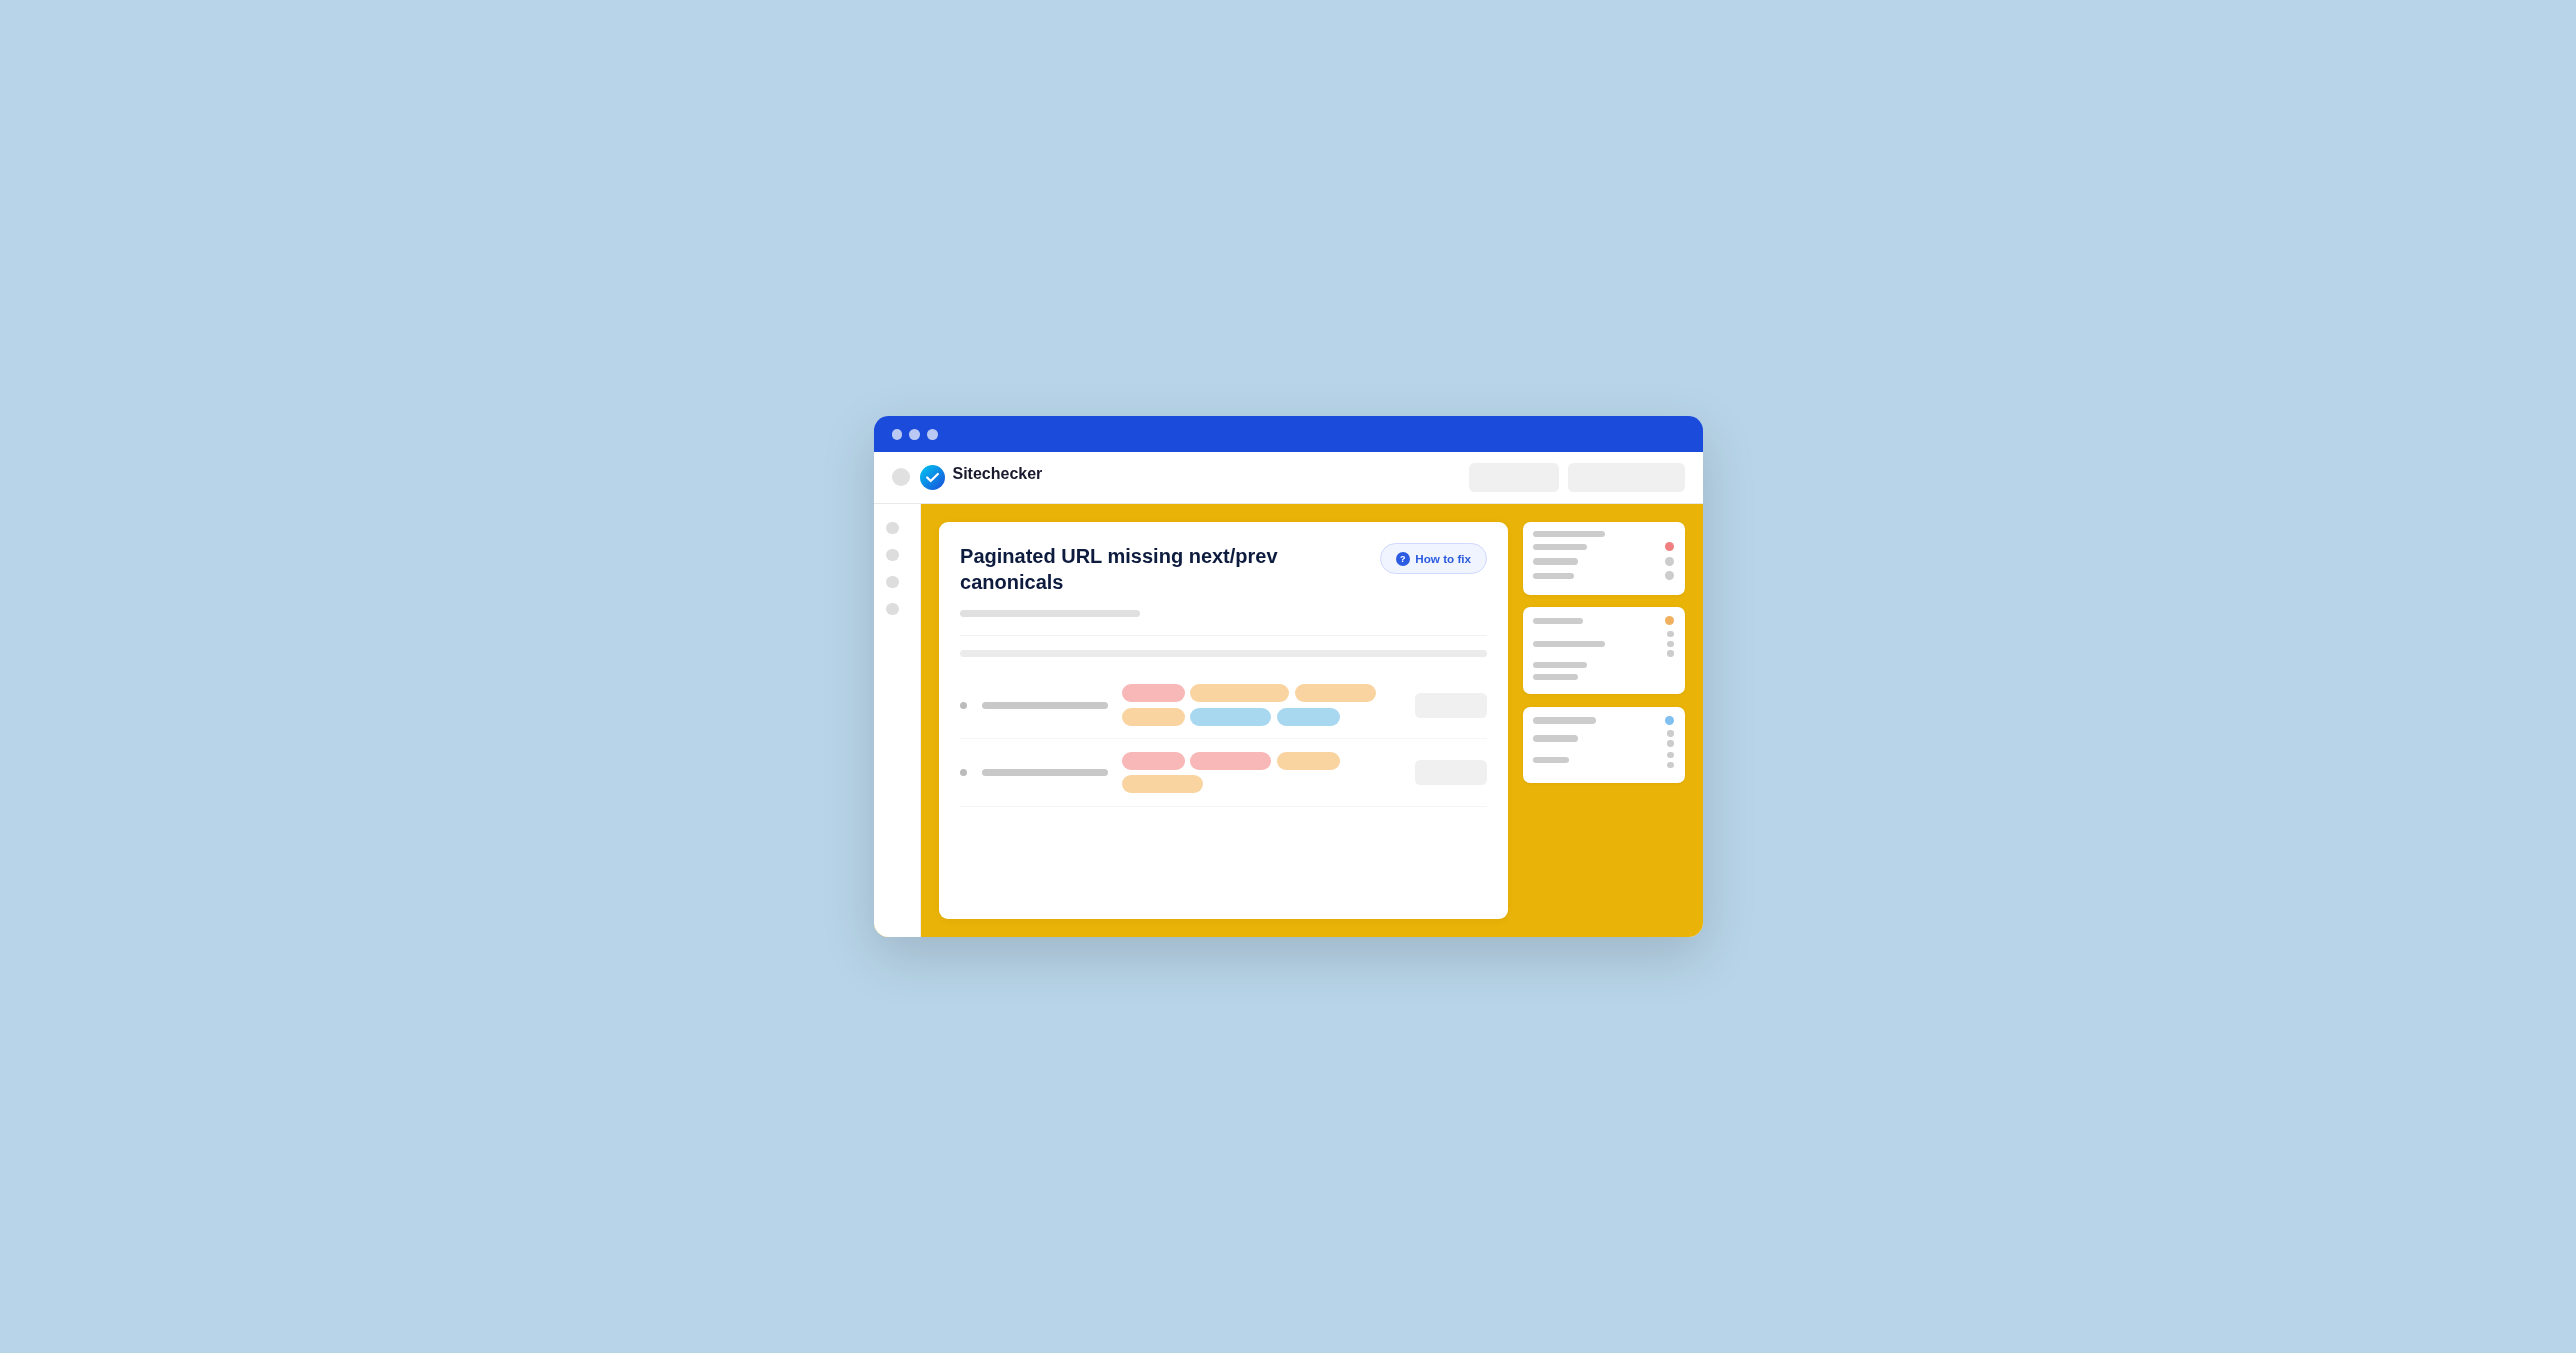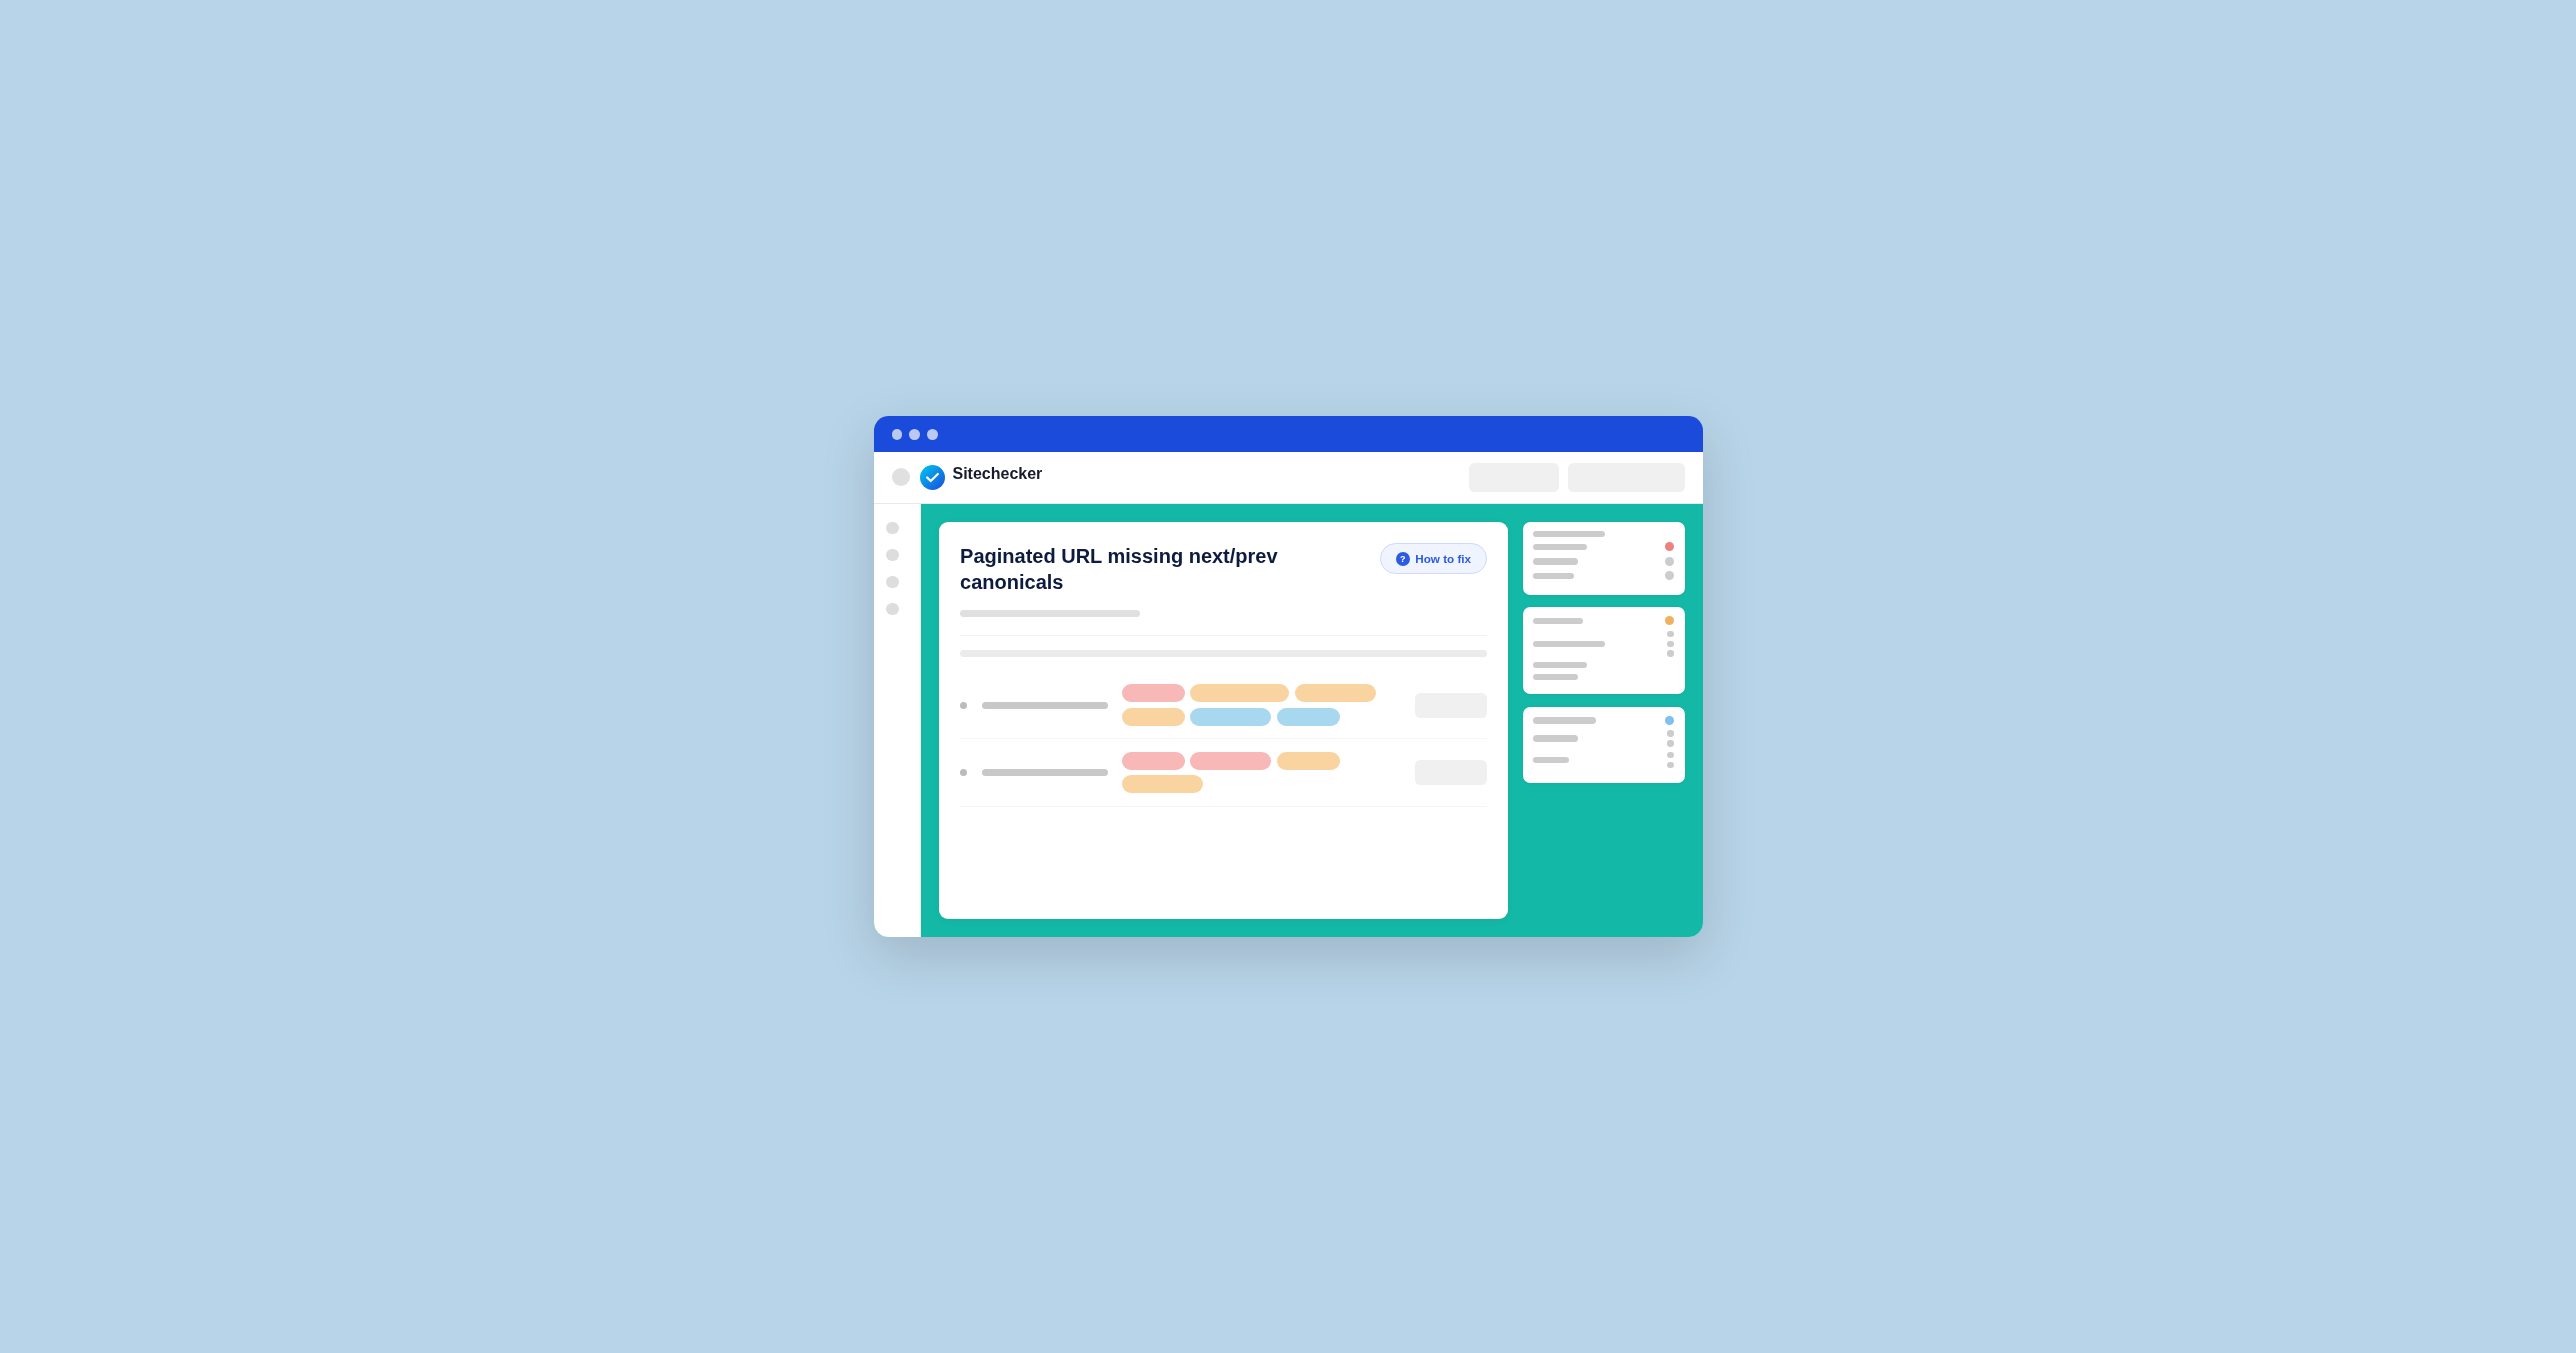--- a/index.html
+++ b/index.html
@@ -85,21 +85,21 @@
     .toolbar-btn-1 {
       width: 90px;
     }
 
     .toolbar-btn-2 {
       width: 117px;
     }
 
     .browser-content {
       display: flex;
-      background: #14b8a6;
+      background: #eab308;
       min-height: 433px;
     }
 
     .sidebar {
       width: 47px;
       background: #fff;
       border-right: 0.9px solid #eee;
       padding: 18px 12.6px;
       display: flex;
       flex-direction: column;

